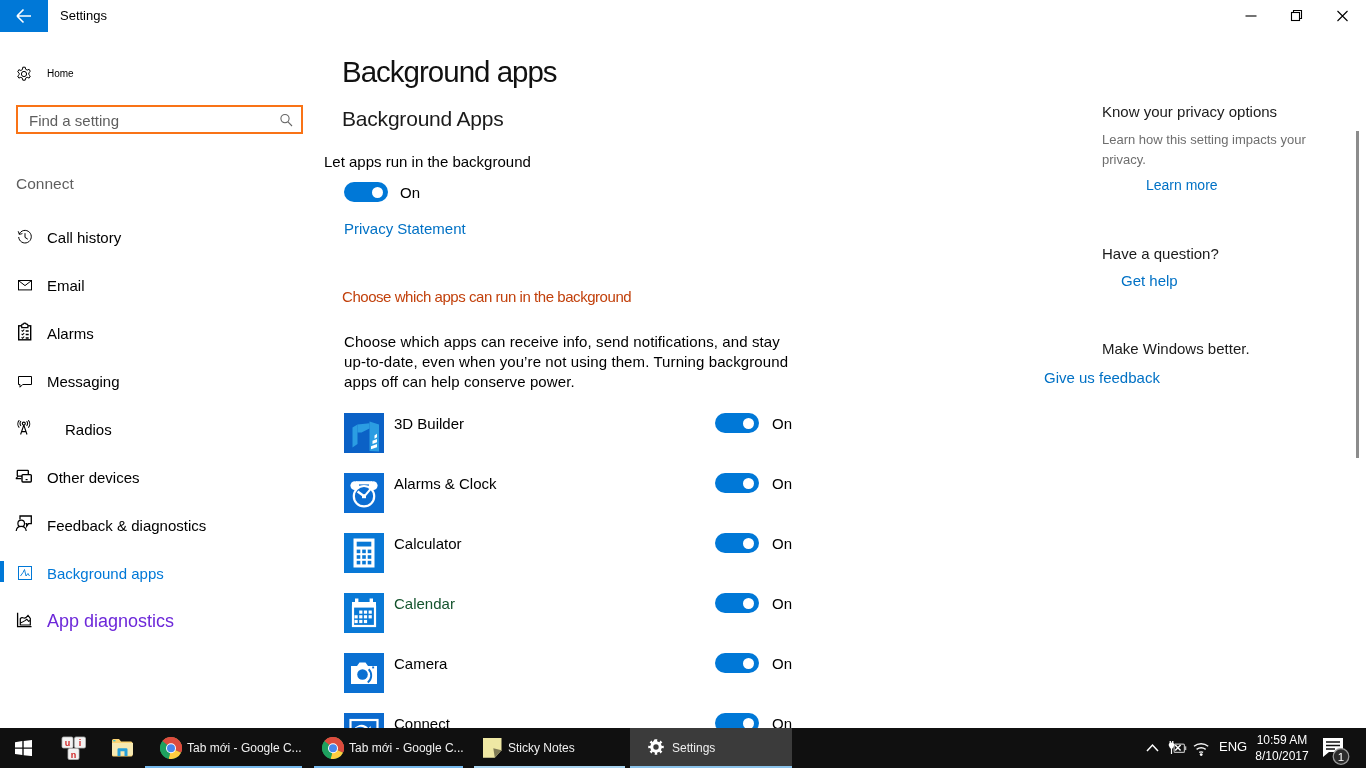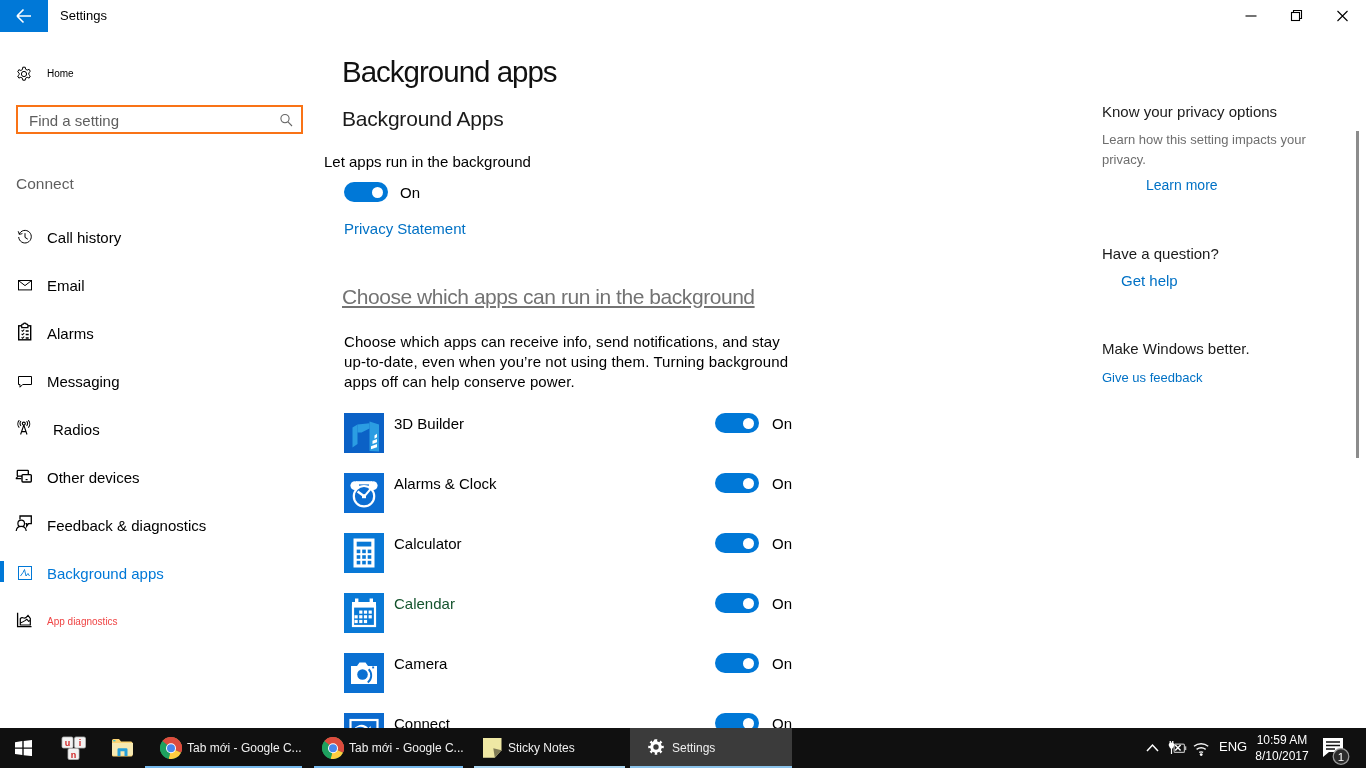--- a/index.html
+++ b/index.html
@@ -81,21 +81,21 @@
 <div class="abs" style="left:47px;top:373.5px;font-size:15px;line-height:15px;color:#000;">Messaging</div>
 
 <svg class="abs" style="left:16px;top:420px;" width="16" height="16" viewBox="0 0 16 16">
   <g fill="none" stroke="#000">
     <circle cx="7.8" cy="3.6" r="1.5" stroke-width="1.1"></circle>
     <path d="M7.8 5.1 L4.6 14.5 M7.8 5.1 L11 14.5 M5.6 11.6 h4.4" stroke-width="1.1"></path>
     <path d="M5 5.8 a3.2 3.2 0 0 1 0 -4.6 M10.6 1.2 a3.2 3.2 0 0 1 0 4.6" stroke-width="1.1"></path>
     <path d="M3.3 7.3 a5.5 5.5 0 0 1 0 -7.4 M12.3 -0.1 a5.5 5.5 0 0 1 0 7.4" stroke-width="1.1" transform="translate(0,0.35)"></path>
   </g>
 </svg>
-<div class="abs" style="left:53px;top:421.5px;font-size:15px;line-height:15px;color:#000;">Radios</div>
+<div class="abs" style="left:65px;top:421.5px;font-size:15px;line-height:15px;color:#000;">Radios</div>
 
 <svg class="abs" style="left:15px;top:466px;" width="18" height="17" viewBox="0 0 18 17">
   <g fill="none" stroke="#000">
     <rect x="2.3" y="4.4" width="11" height="5.8" rx="0.6" stroke-width="1.3"></rect>
     <path d="M0.8 12.6 L3 10.4 M0.8 12.6 H6.3" stroke-width="1.1"></path>
     <rect x="7" y="8.6" width="9.3" height="7.4" rx="0.9" fill="#fff" stroke-width="1.4"></rect>
     <path d="M10.6 13.6 h2" stroke-width="1.2"></path>
   </g>
 </svg>
 <div class="abs" style="left:47px;top:469.5px;font-size:15px;line-height:15px;color:#000;">Other devices</div>
@@ -117,34 +117,34 @@
 </svg>
 <div class="abs" style="left:47px;top:565.5px;font-size:15px;line-height:15px;color:#0078d7;">Background apps</div>
 
 <svg class="abs" style="left:16px;top:612px;" width="17" height="16" viewBox="0 0 17 16">
   <g fill="none" stroke="#000">
     <path d="M1.6 0.8 V14.6 H15.5" stroke-width="1.3"></path>
     <path d="M4.3 13 V6.6 Q5.5 5.2 7 5.8 Q8.8 6.5 10 5.6 L12 3.4 L14.3 6.4 V13 Z" stroke-width="1.2"></path>
     <path d="M4.3 11 Q7 10 9 8.6 L10.8 7.2 L12.6 9.3 L14.3 8.6" stroke-width="1.1"></path>
   </g>
 </svg>
-<div class="abs" style="left:47px;top:613.5px;font-size:10px;line-height:15px;color:#ef4444;">App diagnostics</div>
+<div class="abs" style="left:47px;top:613.5px;font-size:18px;line-height:15px;color:#6d28d9;">App diagnostics</div>
 
 <div class="abs" style="left:0;top:561px;width:4px;height:21px;background:#0078d7;"></div>
 
 <div class="abs" style="left:342px;top:57px;font-size:29.5px;line-height:30px;letter-spacing:-1px;color:#111;">Background apps</div>
 <div class="abs" style="left:342px;top:108px;font-size:21px;line-height:22px;letter-spacing:-0.2px;color:#1b1b1b;">Background Apps</div>
 <div class="abs" style="left:324px;top:152px;font-size:15px;line-height:20px;color:#000;">Let apps run in the background</div>
 <div class="abs" style="left:344px;top:182px;width:44px;height:20px;border-radius:10px;background:#0078d7;">
   <div class="abs" style="left:28px;top:4.5px;width:11px;height:11px;border-radius:50%;background:#fff;"></div>
 </div>
 <div class="abs" style="left:400px;top:185px;font-size:15px;line-height:15px;color:#000;">On</div>
 <div class="abs blue" style="left:344px;top:219px;font-size:15px;line-height:20px;">Privacy Statement</div>
 
-<div class="abs" style="left:342px;top:285.5px;font-size:21px;line-height:22px;letter-spacing:-0.45px;color:#737373;text-decoration:underline;">Choose which apps can run in the background</div>
+<div class="abs" style="left:342px;top:285.5px;font-size:15px;line-height:22px;letter-spacing:-0.45px;color:#c2410c;">Choose which apps can run in the background</div>
 <div class="abs" style="left:344px;top:332px;font-size:15px;line-height:20px;letter-spacing:0.1px;color:#000;">Choose which apps can receive info, send notifications, and stay<br>up-to-date, even when you’re not using them. Turning background<br>apps off can help conserve power.</div>
 
 <svg class="abs" style="left:344px;top:413px;" width="40" height="40" viewBox="0 0 40 40">
   <rect width="40" height="40" fill="#0b61c6"></rect>
   <path d="M8.5 14.5 L13.5 11.5 L13.5 31 L8.5 34.5 Z" fill="#2b9de2"></path>
   <path d="M13.5 11.5 L25.5 10.3 L25.5 15.5 L17.5 19.5 L13.5 19.5 Z" fill="#2b9de2"></path>
   <path d="M25.5 8.5 L35 11.5 L35 38.5 L25.5 38 Z" fill="#2b9de2"></path>
   <path d="M30.5 22.5 L33 20.8 L33 24.2 L30.5 25.8 Z" fill="#fff"></path>
   <path d="M28.5 27.8 L33 26 L33 29.3 L28.5 31 Z" fill="#fff"></path>
   <path d="M27 33.2 L33 31 L33 34.3 L27 36.3 Z" fill="#fff"></path>
@@ -241,21 +241,21 @@
     <div class="abs" style="left:28px;top:4.5px;width:11px;height:11px;border-radius:50%;background:#fff;"></div>
   </div>
 <div class="abs" style="left:772px;top:715.5px;font-size:15px;line-height:15px;color:#000;">On</div>
 
 <div class="abs" style="left:1102px;top:102px;font-size:15px;line-height:20px;color:#1b1b1b;">Know your privacy options</div>
 <div class="abs" style="left:1102px;top:130px;font-size:13px;line-height:20px;color:#6e6e6e;">Learn how this setting impacts your<br>privacy.</div>
 <div class="abs blue" style="left:1102px;top:174.5px;font-size:14px;line-height:20px;margin-left:44px;">Learn more</div>
 <div class="abs" style="left:1102px;top:243.5px;font-size:15px;line-height:20px;color:#1b1b1b;">Have a question?</div>
 <div class="abs blue" style="left:1102px;top:271px;font-size:15px;line-height:20px;margin-left:19px;">Get help</div>
 <div class="abs" style="left:1102px;top:338.5px;font-size:15px;line-height:20px;color:#1b1b1b;">Make Windows better.</div>
-<div class="abs blue" style="left:1102px;top:368px;font-size:13px;line-height:20px;">Give us feedback</div>
+<div class="abs blue" style="left:1044px;top:368px;font-size:15px;line-height:20px;">Give us feedback</div>
 
 <div class="abs" style="left:1356px;top:131px;width:3px;height:327px;background:#8c8c8c;"></div>
 
 <div class="abs" style="left:0;top:728px;width:1366px;height:40px;background:#101010;">
 
   <svg class="abs" style="left:15px;top:12px;" width="17" height="16" viewBox="0 0 17 16">
     <polygon points="0,2.2 7.3,1.1 7.3,7.4 0,7.4" fill="#fff"></polygon>
     <polygon points="8.7,0.9 17,0 17,7.4 8.7,7.4" fill="#fff"></polygon>
     <polygon points="0,8.7 7.3,8.7 7.3,15 0,13.9" fill="#fff"></polygon>
     <polygon points="8.7,8.7 17,8.7 17,16.1 8.7,15.2" fill="#fff"></polygon>

